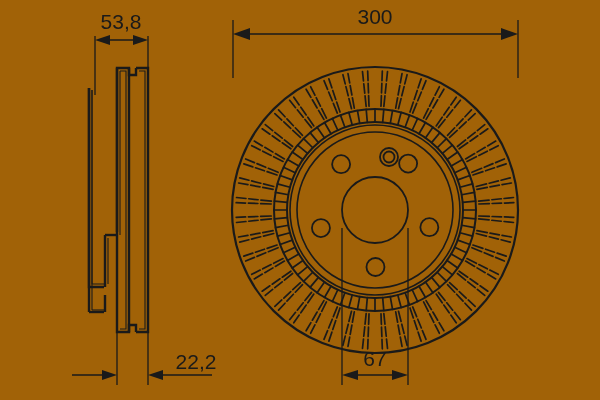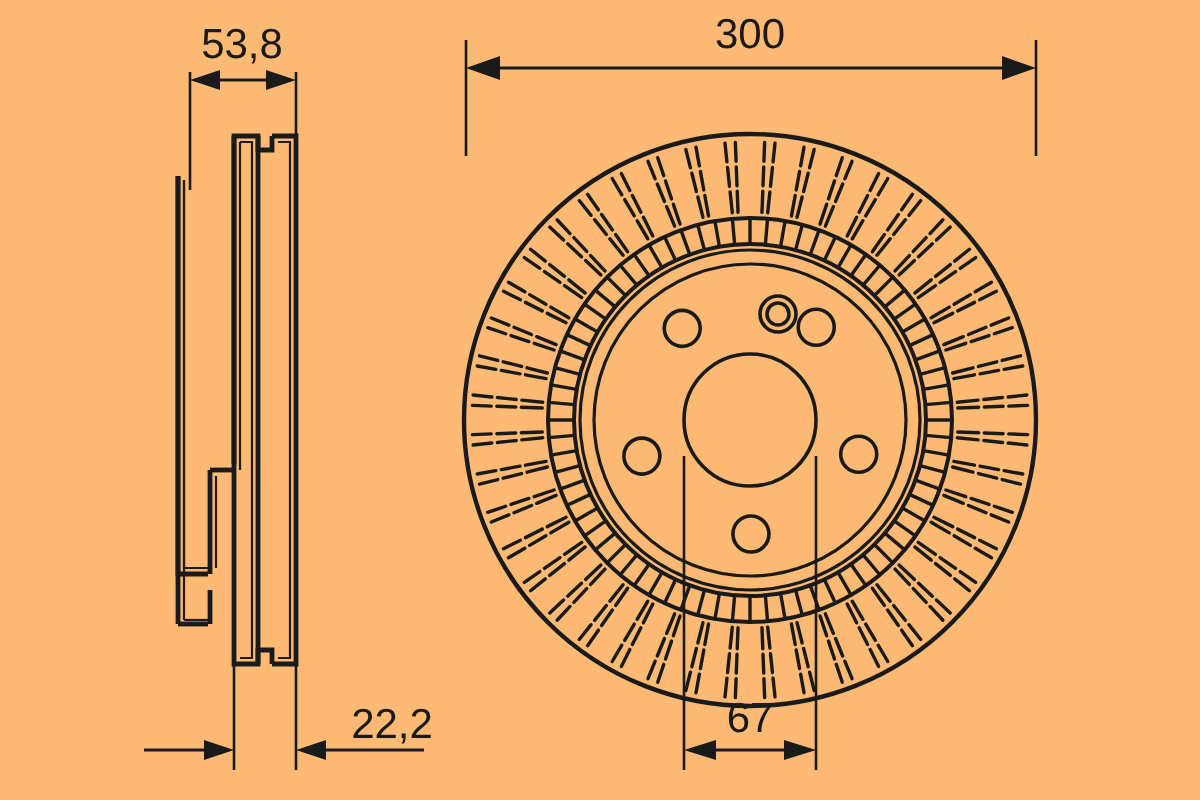--- a/index.html
+++ b/index.html
@@ -10,21 +10,21 @@
   body {
     width: 600px;
     height: 400px;
     overflow: hidden;
     font-family: "Liberation Sans", sans-serif;
   }
   #drawing {
     position: relative;
     width: 600px;
     height: 400px;
-    background: #fdba74;
+    background: #a16207;
   }
   svg {
     display: block;
   }
   .dim-text {
     font-family: "Liberation Sans", sans-serif;
     font-size: 21px;
     fill: #1a1a1a;
   }
 </style>

